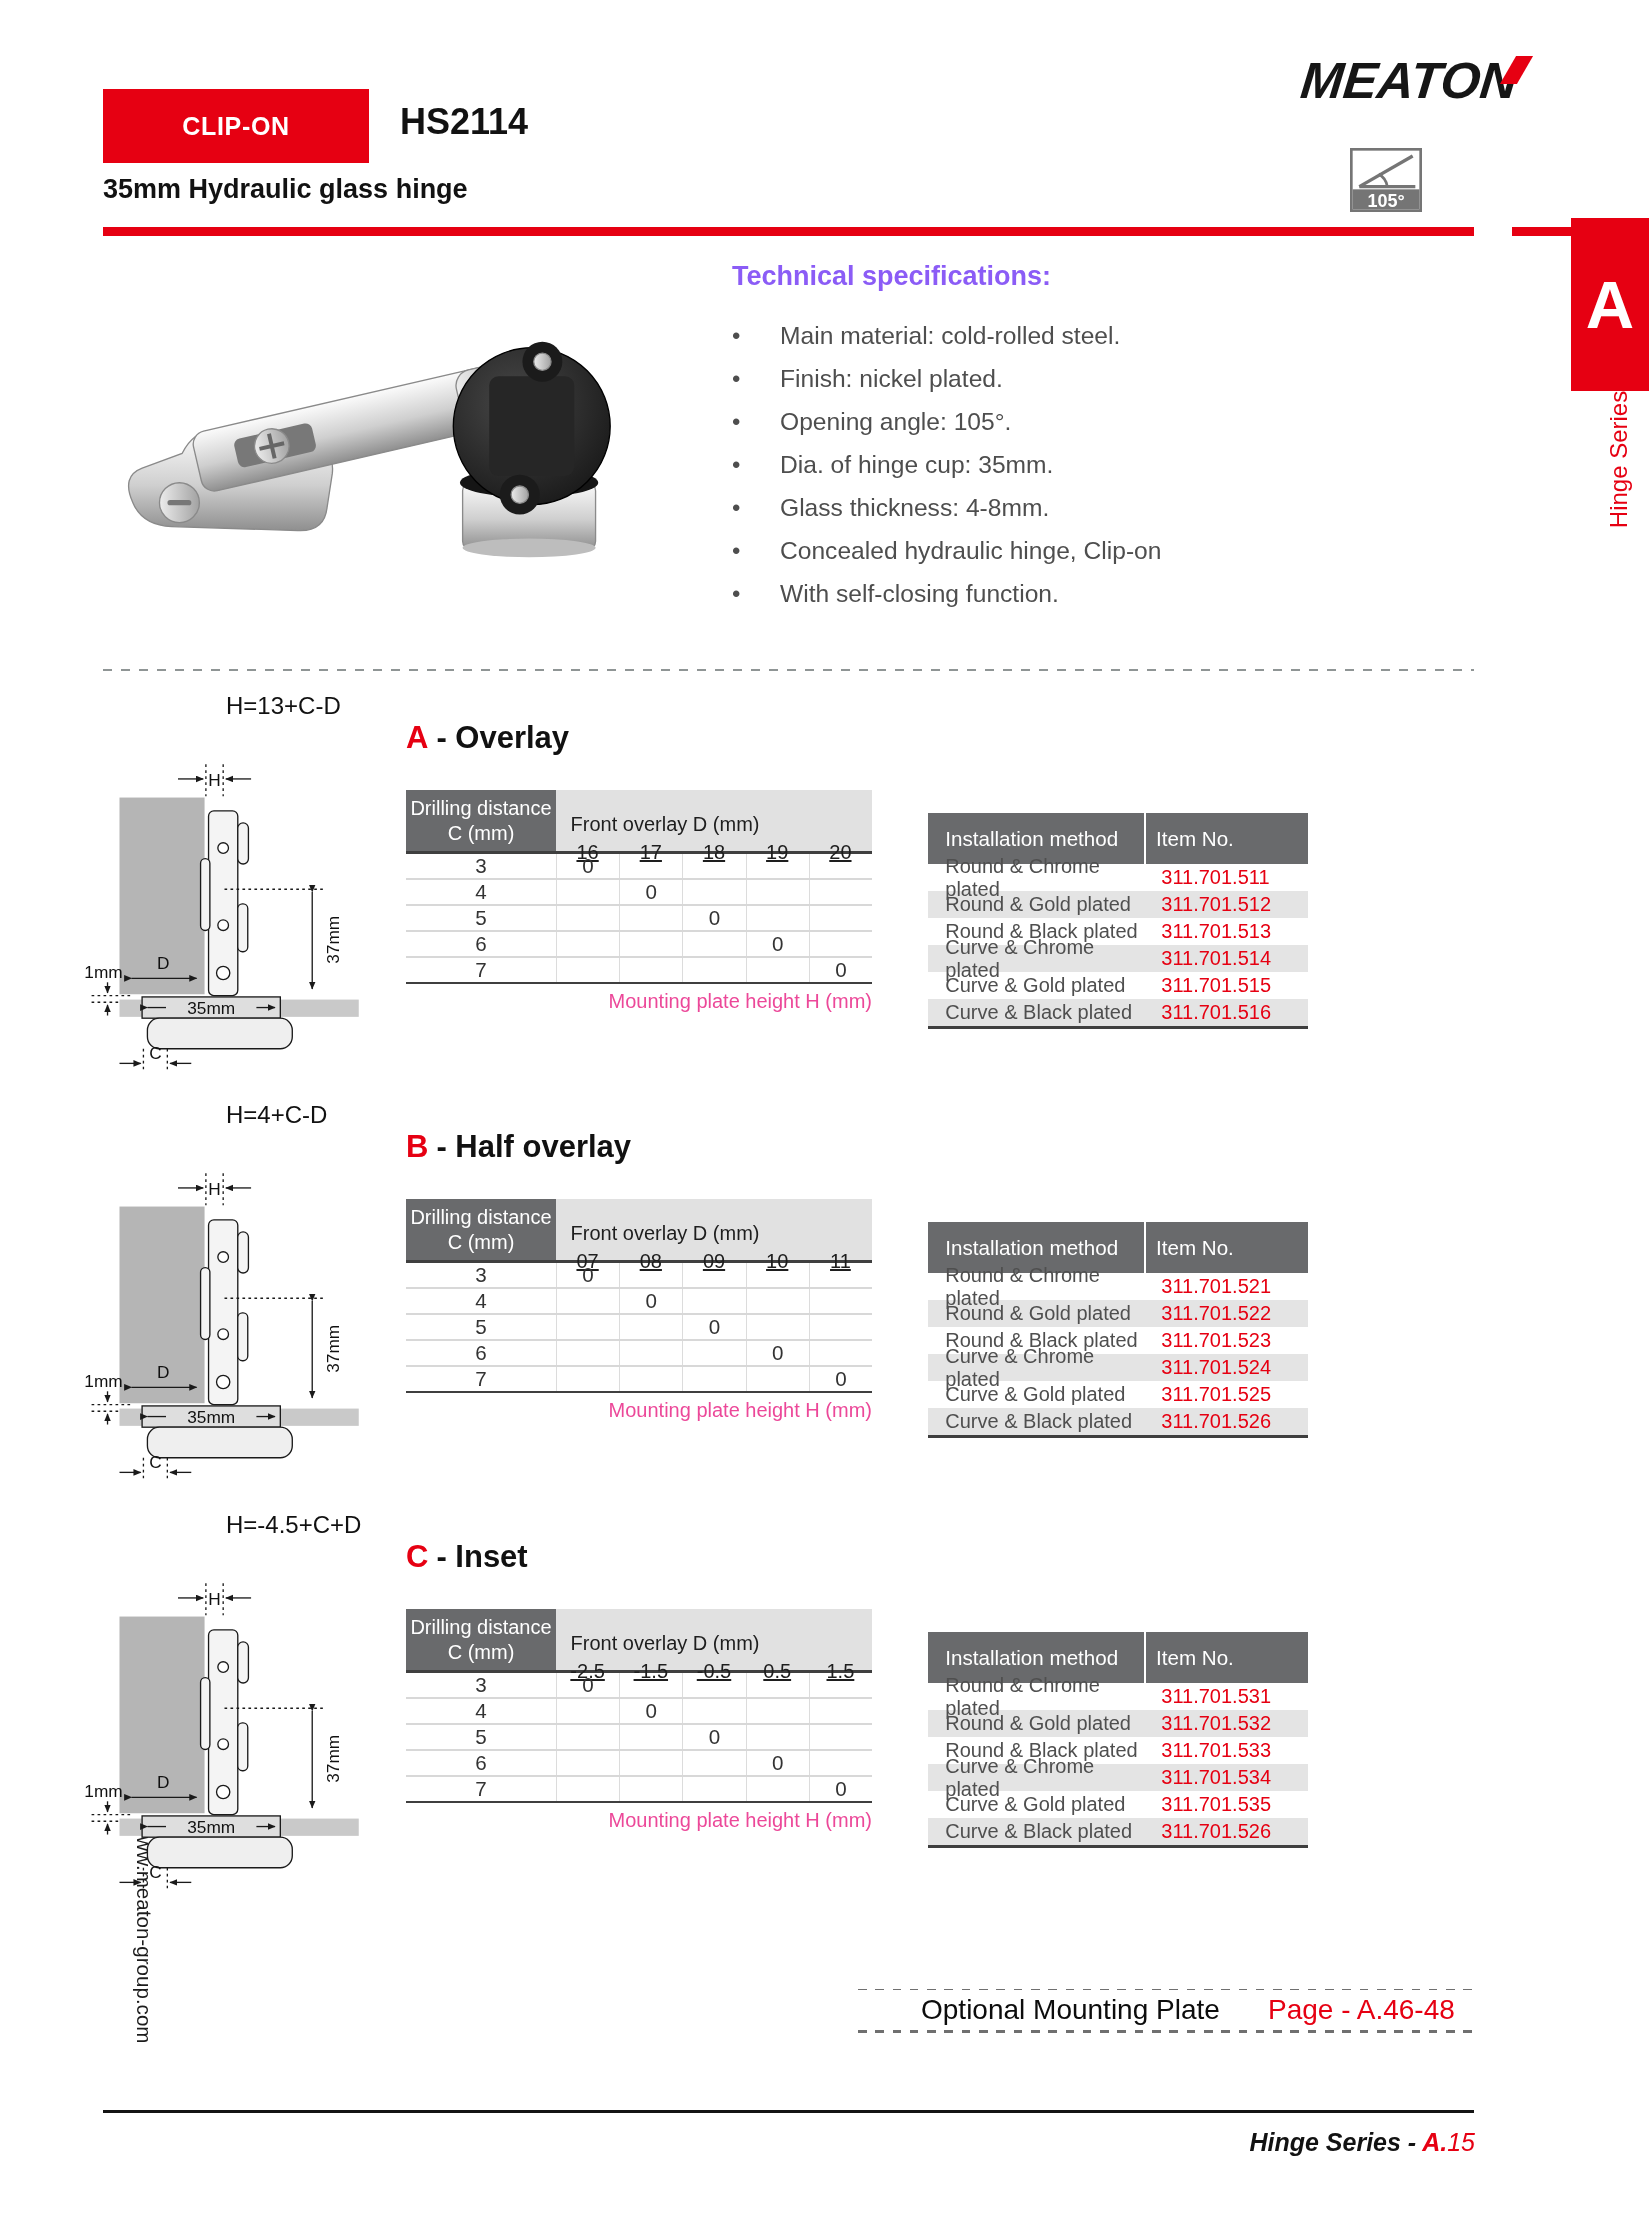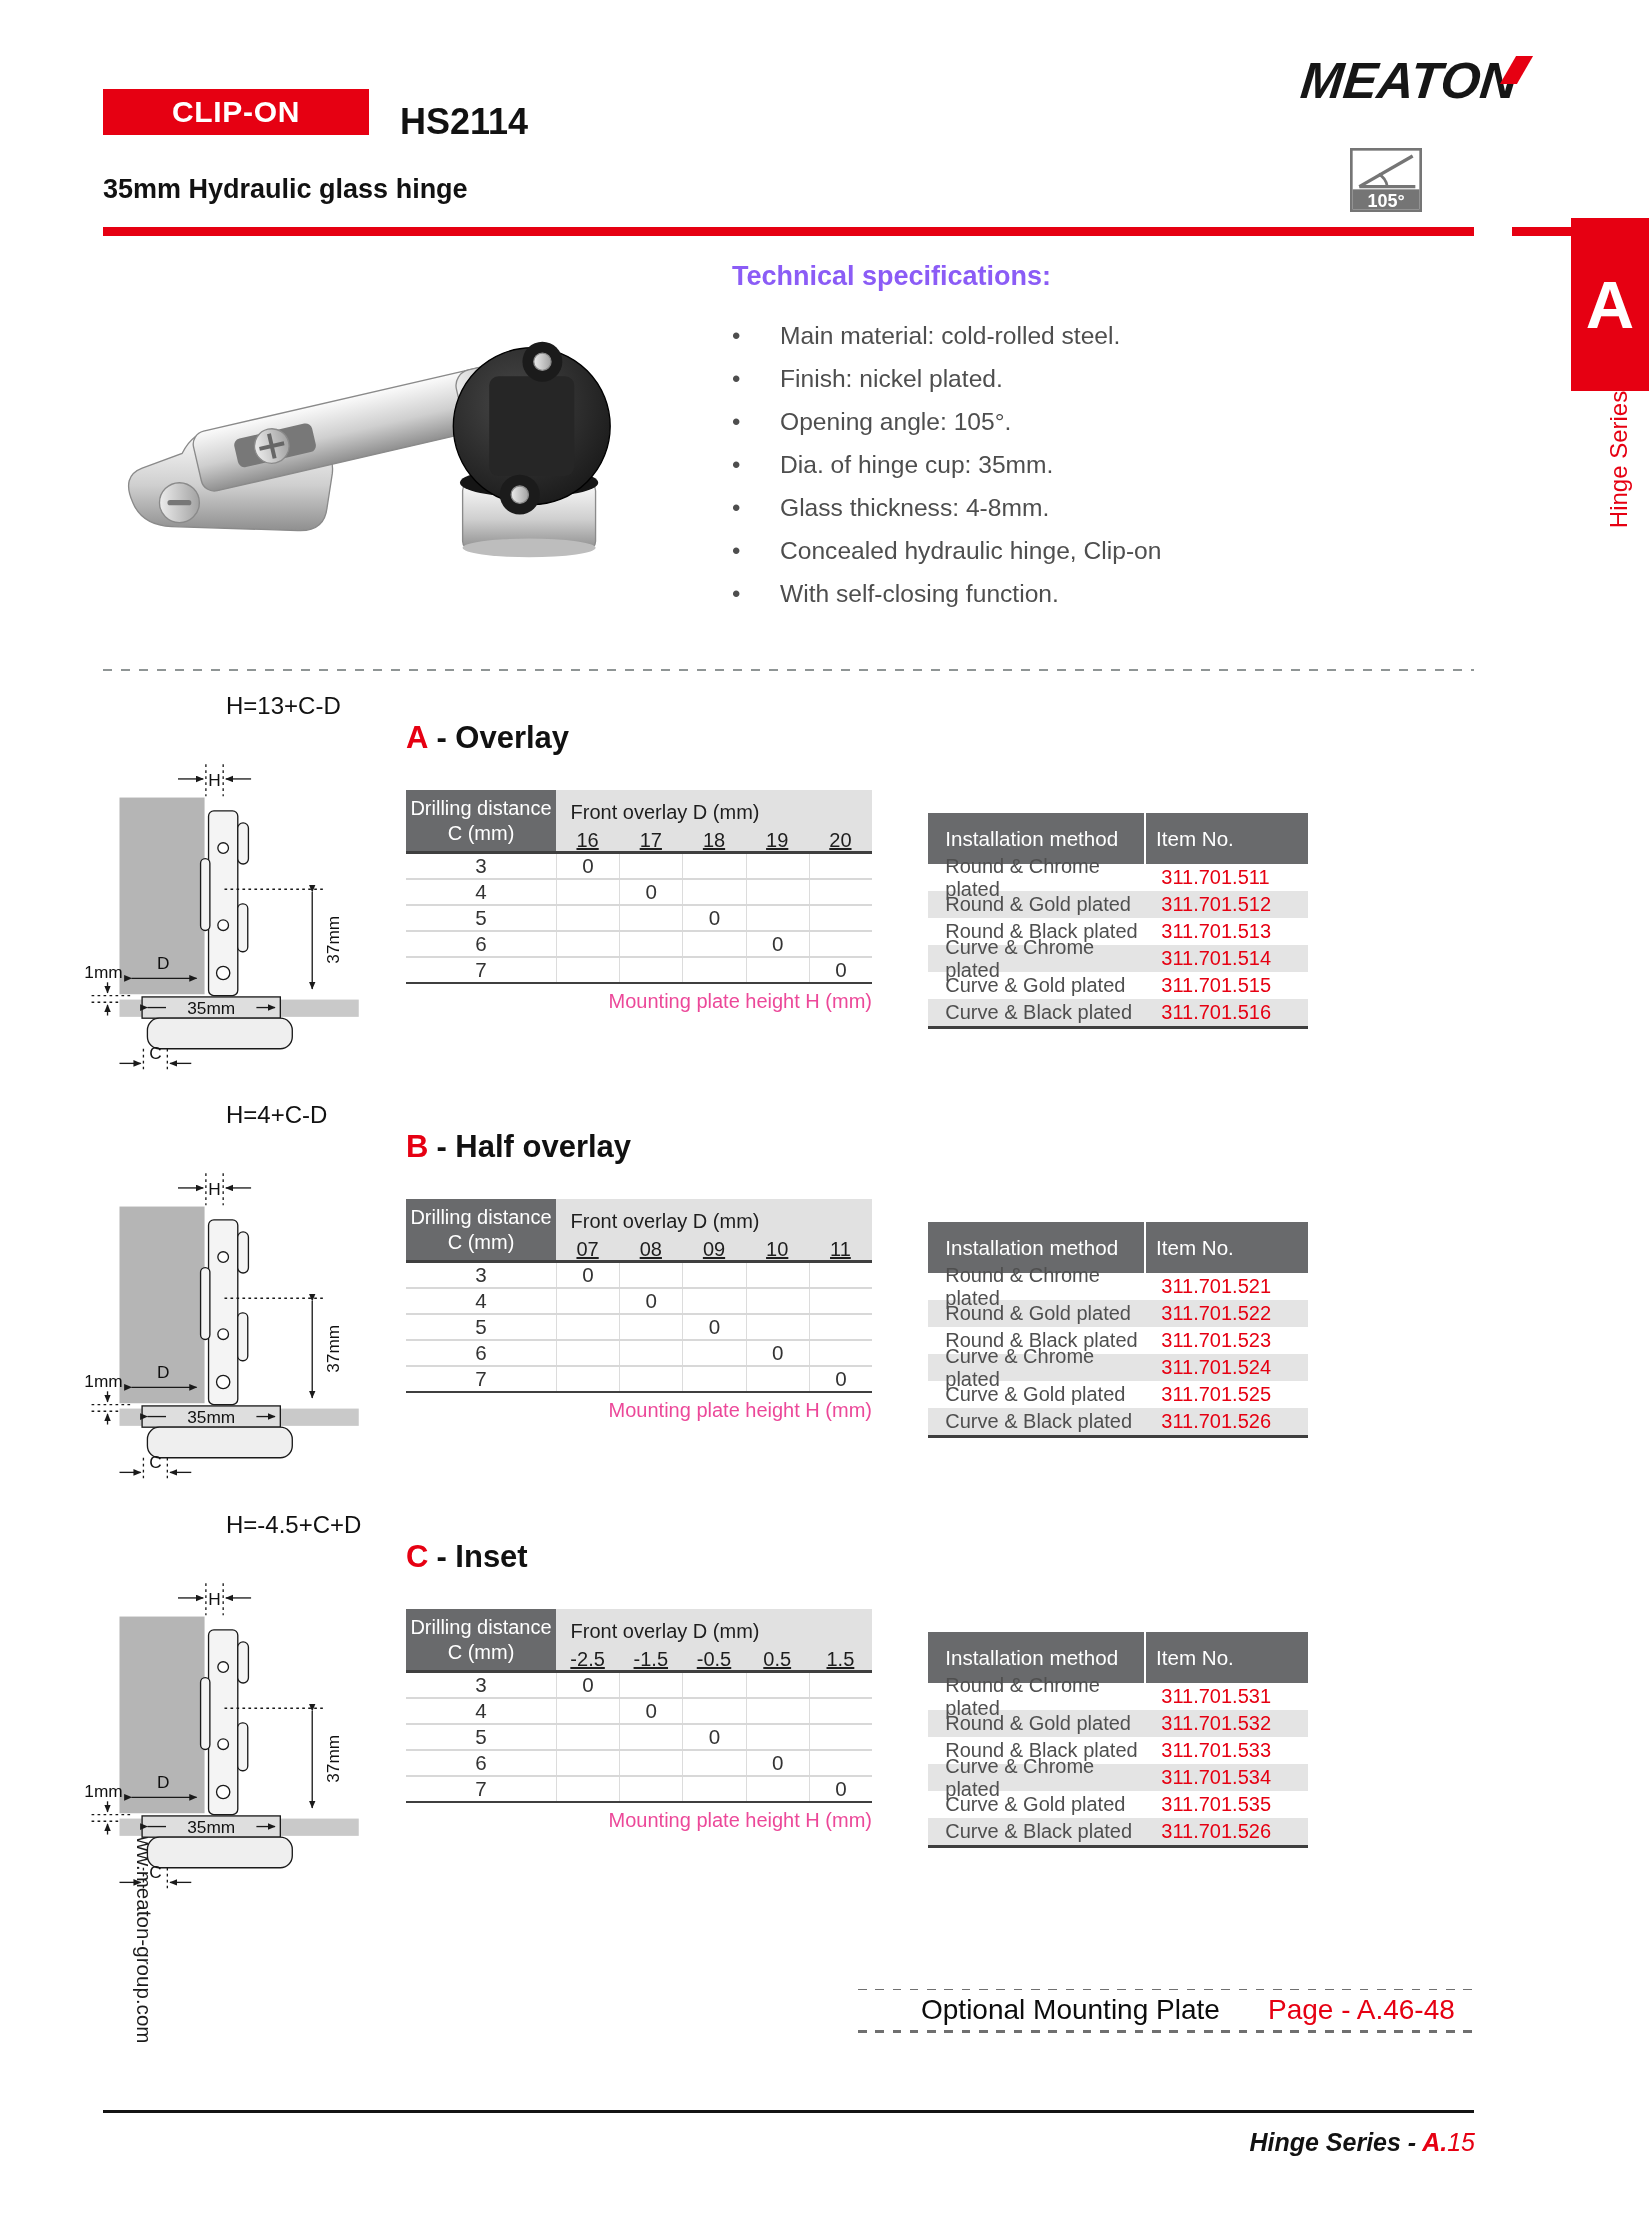--- a/index.html
+++ b/index.html
@@ -1,22 +1,22 @@
 <!DOCTYPE html>
 <html style="--red: #e60012; --dark-header: #696a6c; --light-header: #e1e1e1; --alt-row: #e4e4e4; --rule-dark: #3f3f3f;font-size:10.6px"><head>
 <meta charset="utf-8">
 <style>
   html,body{margin:0;padding:0;background:#e9e9e9;}
   #page{position:relative;width:1649px;height:2239px;background:#ffffff;
         font-family:"Liberation Sans",sans-serif;overflow:hidden;margin:0 auto;}
   .abs{position:absolute;}
 
   
-  .badge{left:103px;top:89px;width:266px;height:46px;background:var(--red);
-         color:#fff;font-weight:700;font-size:30px;display:flex;align-items:center;
+  .badge{left:103px;top:89px;width:266px;height:74px;background:var(--red);
+         color:#fff;font-weight:700;font-size:25px;display:flex;align-items:center;
          justify-content:center;letter-spacing:0.7px;}
   .model{left:400px;top:89px;height:65px;display:flex;align-items:center;
          font-size:36px;font-weight:700;color:#121212;}
   .subtitle{left:103px;top:174px;font-size:27px;font-weight:700;color:#121212;}
   .brand{left:1301px;top:51px;font-size:51px;font-weight:900;font-style:italic;
          color:#161616;transform:skewX(-6deg);white-space:nowrap;}
   .brand-accent{left:1508px;top:56px;width:17.3px;height:28px;background:var(--red);
          transform:skewX(-30deg);}
   .angle-icon{left:1350px;top:148px;width:72px;height:64px;}
   .topbar{left:103px;top:227px;width:1371px;height:8.6px;background:var(--red);}
@@ -53,21 +53,21 @@
   .diag-svg{width:100%;height:100%;}
   .diag-svg text{font-family:"Liberation Sans",sans-serif;font-size:26px;fill:#111;}
   .dot{stroke-dasharray:4 5;}
 
   
   .dtable{left:406px;top:98px;width:466px;}
   .dt-head{display:flex;height:61px;}
   .dt-c{width:150px;background:var(--dark-header);color:#fff;display:flex;
         flex-direction:column;align-items:center;justify-content:center;
         font-size:20px;line-height:25px;}
-  .dt-right{flex:1;background:var(--light-header);padding-top:9px;box-sizing:border-box;}
+  .dt-right{flex:1;background:var(--light-header);padding-top:21px;box-sizing:border-box;}
   .dt-group{font-size:20px;color:#1e1e1e;padding-left:14.6px;height:27px;display:flex;align-items:center;}
   .dt-nums{display:flex;height:28px;}
   .dt-nums .num-col{flex:1;display:flex;align-items:center;justify-content:center;
         font-size:20px;color:#1e1e1e;text-decoration:underline;}
   .dt-rule{height:2.7px;background:var(--rule-dark);}
   .drow{display:flex;height:26px;box-sizing:border-box;border-bottom:2px solid #d8d8d8;}
   .drow:last-child{border-bottom:none;height:24px;}
   .dcell{display:flex;align-items:center;justify-content:center;font-size:20.6px;color:#333;}
   .c-col{width:150px;}
   .v-col{flex:1;border-left:1.3px solid #dcdcdc;box-sizing:border-box;}

